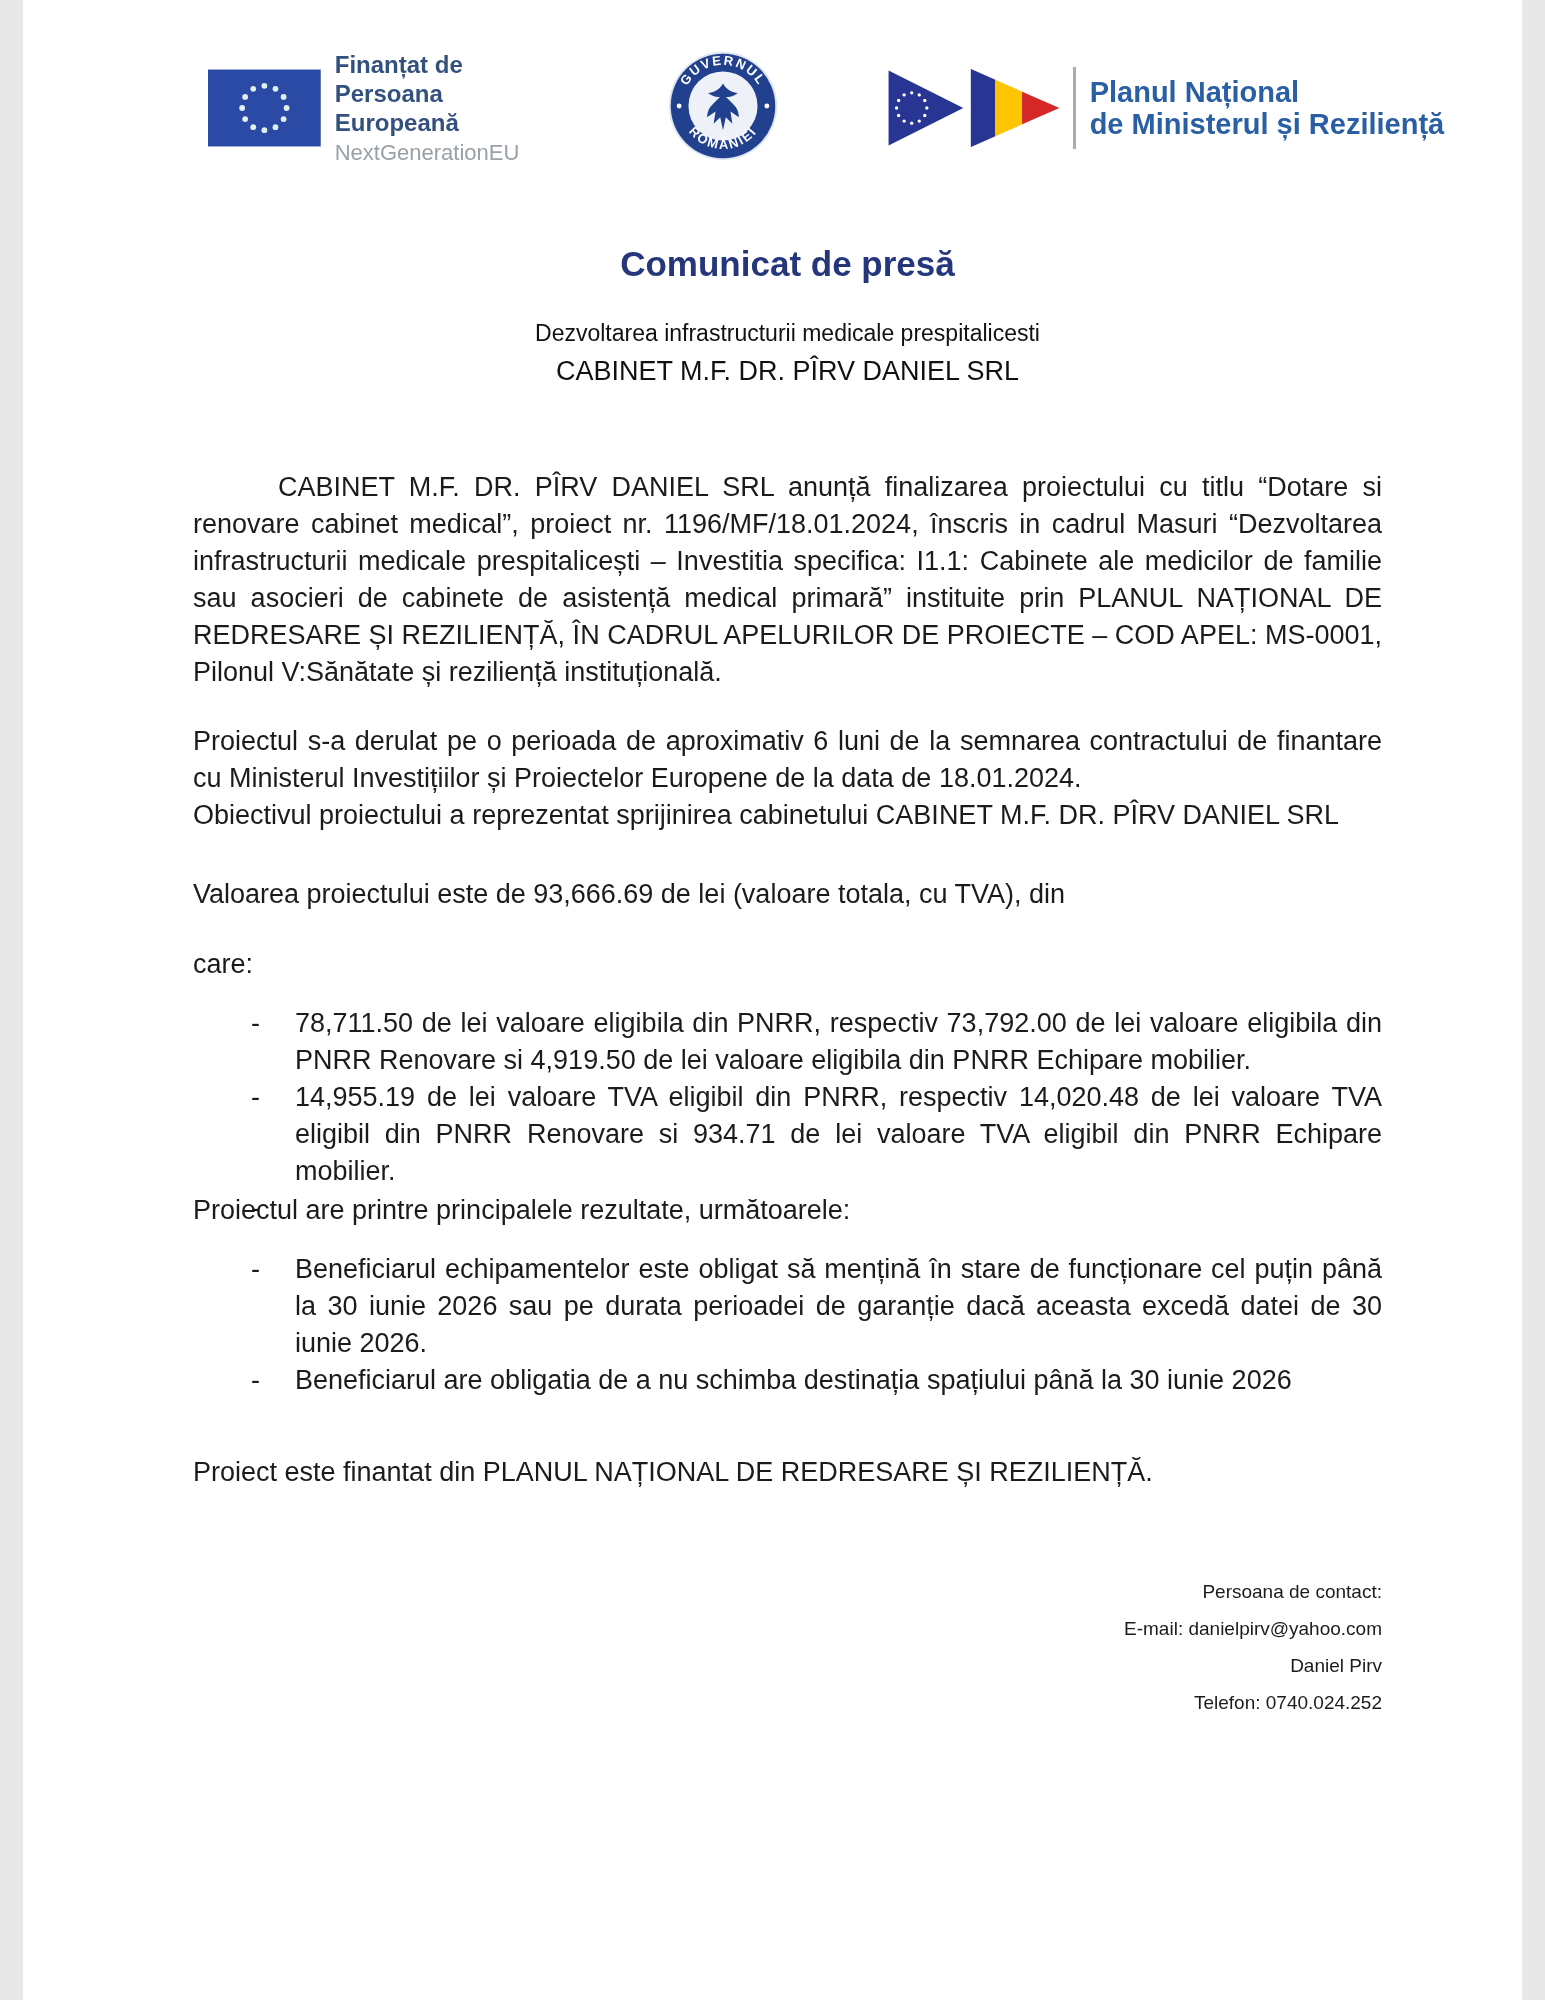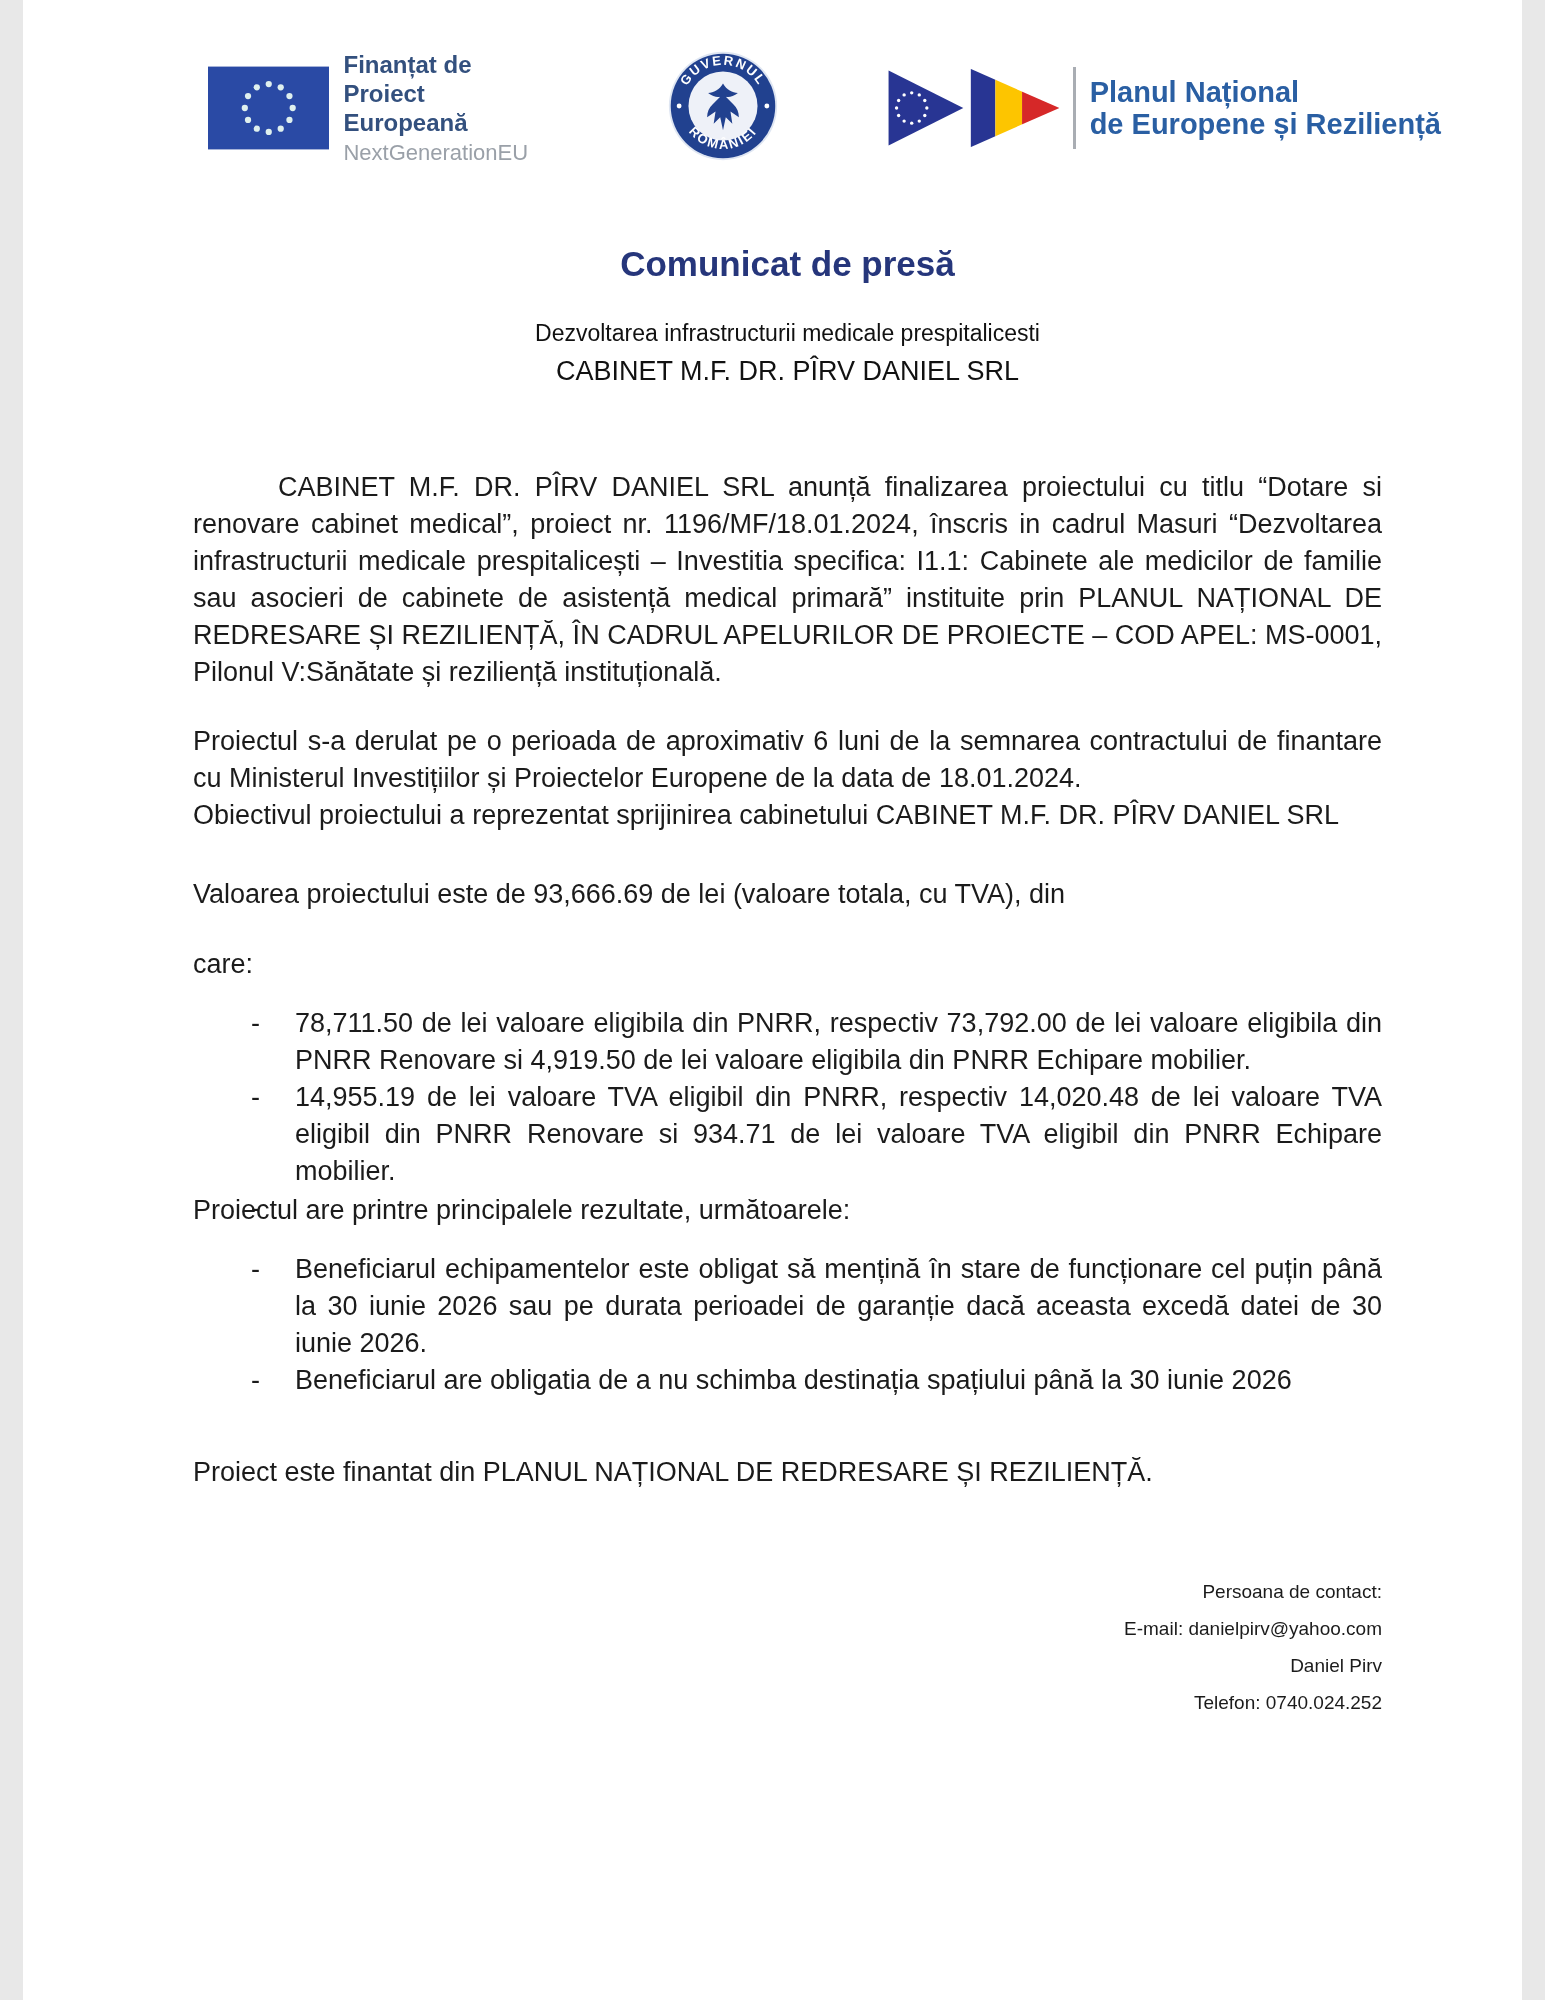--- a/index.html
+++ b/index.html
@@ -98,21 +98,21 @@
           <circle cx="66" cy="71" r="3.4"></circle>
             <circle cx="53" cy="67.5" r="3.4"></circle>
           <circle cx="43.5" cy="58" r="3.4"></circle>
             <circle cx="40" cy="45" r="3.4"></circle>
           <circle cx="43.5" cy="32" r="3.4"></circle>
             <circle cx="53" cy="22.5" r="3.4"></circle>
         </g>
       </svg>
       <div class="eu-text">
         <span class="bold-line">Finanțat de</span>
-        <span class="bold-line">Proiect Europeană</span>
+        <span class="bold-line">Persoana Europeană</span>
         <span class="gen-line">NextGenerationEU</span>
       </div>
     </div>
 
     <div class="gov-seal">
       <svg width="112" height="112" viewBox="0 0 120 120">
         <circle cx="60" cy="60" r="58" style="fill:#dfe6f2"></circle>
         <circle cx="60" cy="60" r="56" style="fill:var(--seal_navy,#21418f)"></circle>
         <circle cx="60" cy="60" r="37" style="fill:#eef1f8"></circle>
         <path d="M60,36 C56,43 50,46 44,46 C49,50 54,51 57,50 L49,58 C45,62 43,66 43,72 L52,66 L50,79 L57,72 L60,86 L63,72 L70,79 L68,66 L77,72 C77,66 75,62 71,58 L63,50 C66,51 71,50 76,46 C70,46 64,43 60,36 Z" style="fill:var(--seal_navy,#21418f)"></path>
@@ -155,21 +155,21 @@
         </g>
         <g clip-path="url(#pennant2)">
           <rect x="96" y="0" width="28" height="96" style="fill:var(--tricolor_navy,#283593)"></rect>
           <rect x="124" y="0" width="30" height="96" style="fill:var(--tricolor_yellow,#fdc500)"></rect>
           <rect x="154" y="0" width="44" height="96" style="fill:var(--tricolor_red,#d62828)"></rect>
         </g>
       </svg>
       <div class="pnrr-divider"></div>
       <div class="pnrr-text">
         <div>Planul Național</div>
-        <div>de Europene și Reziliență</div>
+        <div>de Ministerul și Reziliență</div>
       </div>
     </div>
   </div>
 
   <div class="title">Comunicat de presă</div>
   <div class="subtitle">Dezvoltarea infrastructurii medicale prespitalicesti</div>
   <div class="org-name">CABINET M.F. DR. PÎRV DANIEL SRL</div>
 
   <p class="para indent mt-p1">CABINET M.F. DR. PÎRV DANIEL SRL anunță finalizarea proiectului cu titlu “Dotare si renovare cabinet medical”, proiect nr. 1196/MF/18.01.2024, înscris in cadrul Masuri “Dezvoltarea infrastructurii medicale prespitalicești – Investitia specifica: I1.1: Cabinete ale medicilor de familie sau asocieri de cabinete de asistență medical primară” instituite prin PLANUL NAȚIONAL DE REDRESARE ȘI REZILIENȚĂ, ÎN CADRUL APELURILOR DE PROIECTE – COD APEL: MS-0001, Pilonul V:Sănătate și reziliență instituțională.</p>
 

